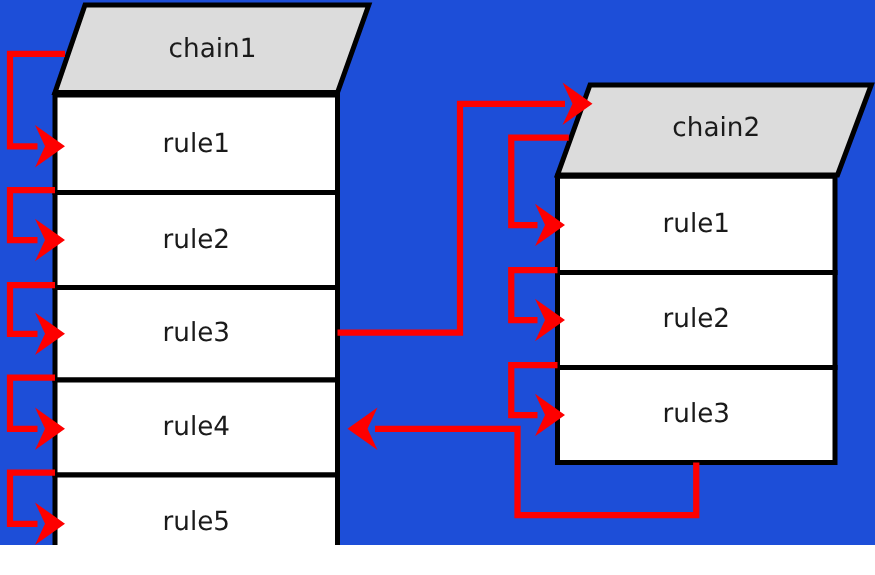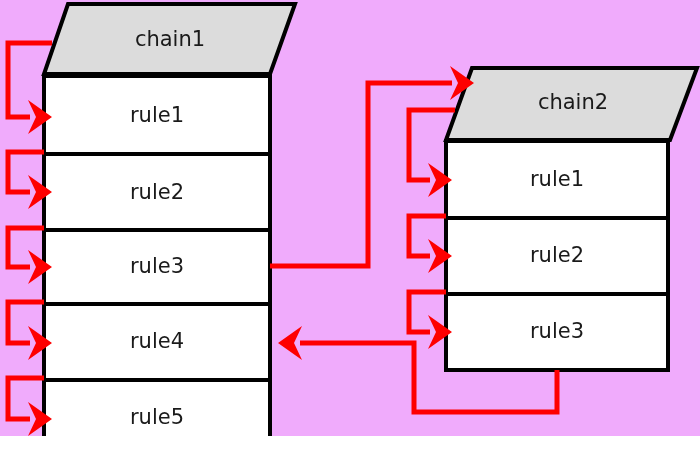--- a/index.html
+++ b/index.html
@@ -4,21 +4,21 @@
 <style>
   html, body {
     margin: 0;
     padding: 0;
     background: #ffffff;
   }
   #diagram-root {
     position: relative;
     width: 700px;
     height: 436px;
-    background: #f0abfc;
+    background: #1d4ed8;
     font-family: "DejaVu Sans", sans-serif;
     overflow: hidden;
   }
   svg#diagram-svg {
     display: block;
     width: 700px;
     height: 460px;
   }
   .chain-header-shape {
     fill: #dcdcdc;

